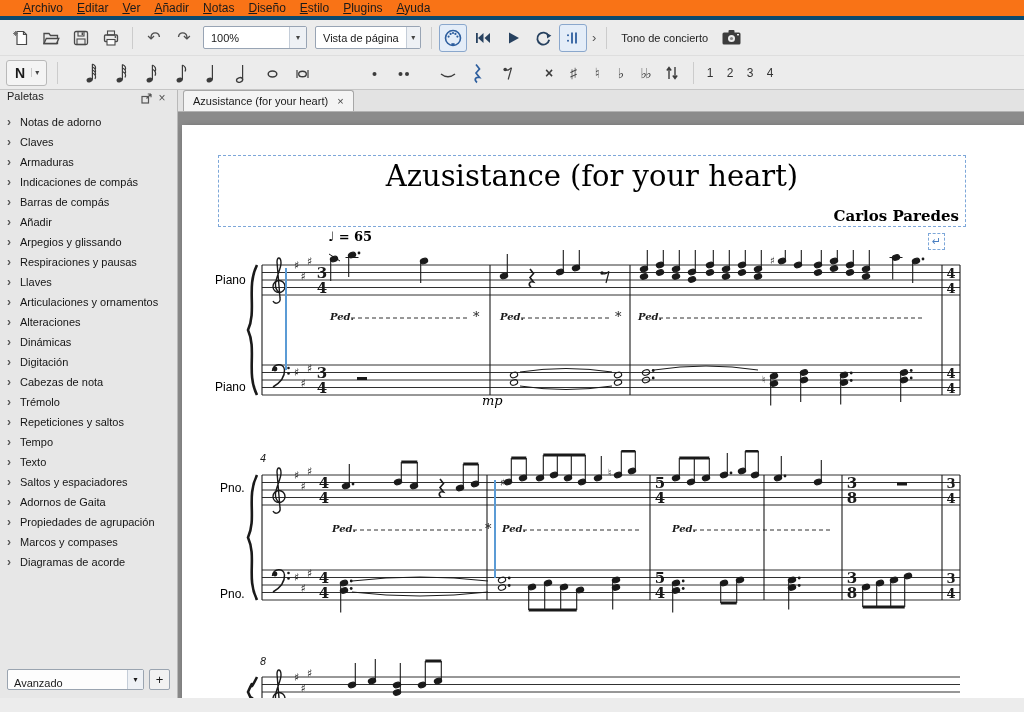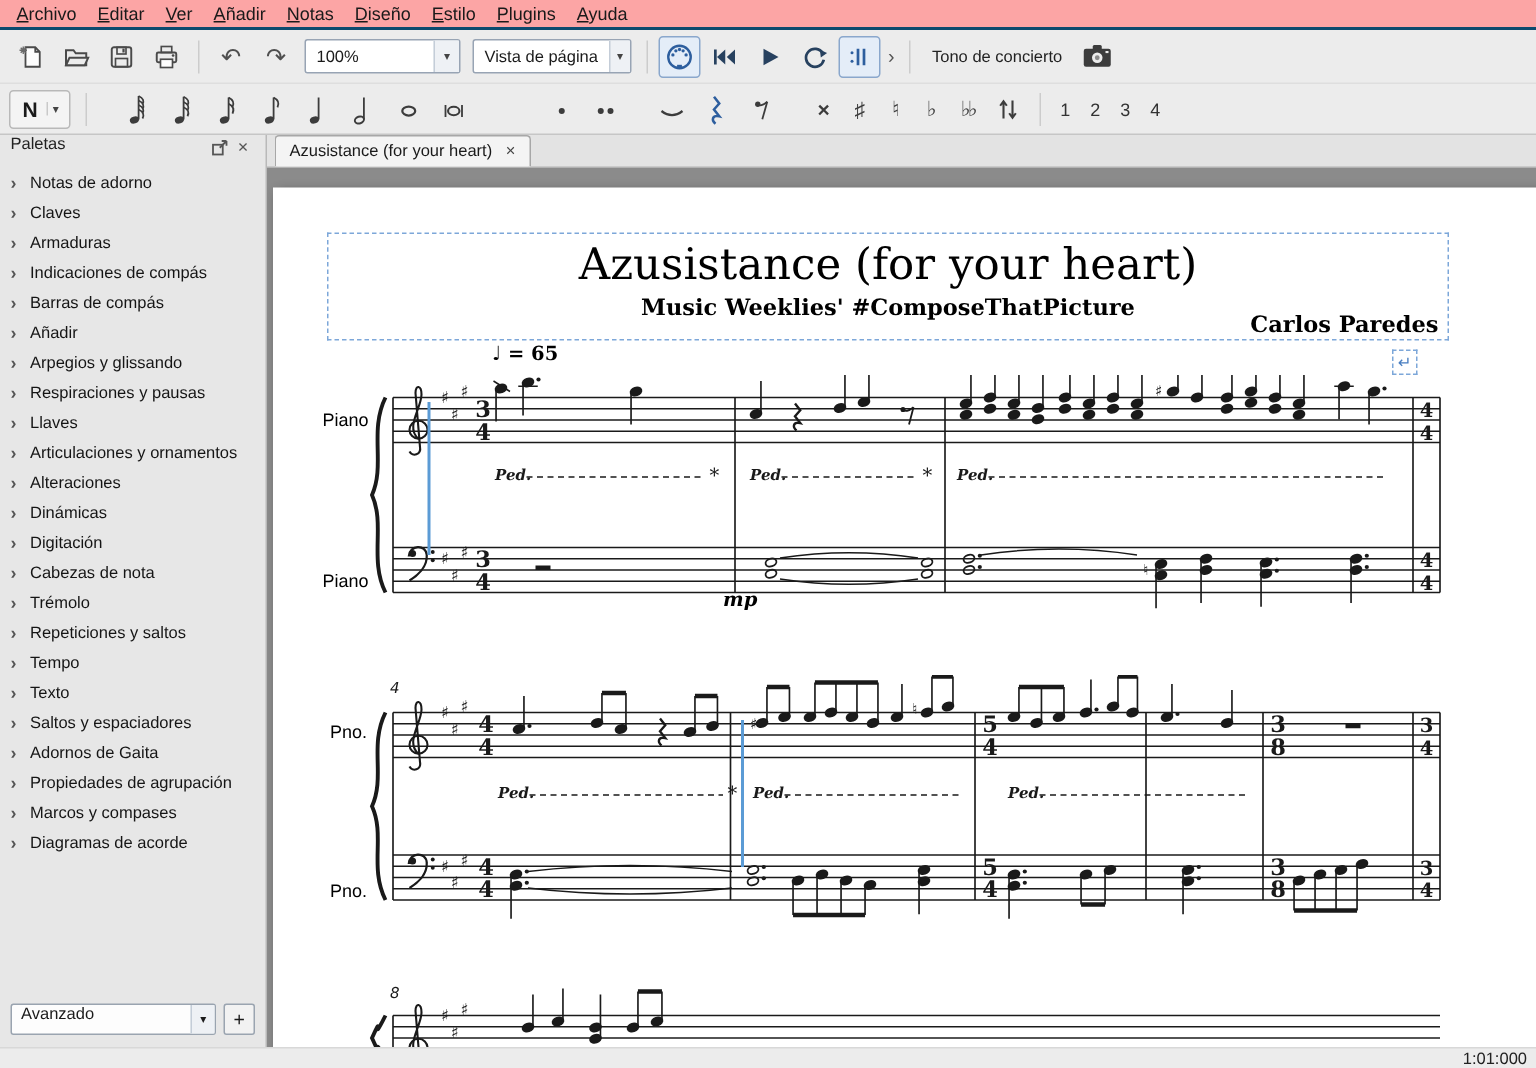--- a/index.html
+++ b/index.html
@@ -1,20 +1,20 @@
 <!DOCTYPE html>
 <html><head>
 <meta charset="utf-8">
 <style>
 *{box-sizing:border-box;margin:0;padding:0}
 html,body{width:1024px;height:712px;overflow:hidden}
 body{font-family:"Liberation Sans","DejaVu Sans",sans-serif;background:#ececec;color:#1a1a1a}
 .app{position:relative;width:1024px;height:712px;background:#ececec;font-size:12px}
 
-.menubar{position:absolute;top:0;left:0;right:0;height:20px;display:flex;align-items:center;padding-left:4px;background:#fca5a5;border-bottom:2px solid #0c4a6e}
+.menubar{position:absolute;top:0;left:0;right:0;height:20px;display:flex;align-items:center;padding-left:16px;background:#f97316;border-bottom:4px solid #0c4a6e}
 .menu-item{display:inline-block;padding:2px 7px;font-size:12px}
 .menu-item::first-letter{text-decoration:underline}
 
 .toolbar{position:absolute;left:0;right:0;display:flex;align-items:center;background:#ececec}
 .t1{top:20px;height:36px;border-bottom:1px solid #dedede;padding-left:6px}
 .t2{top:56px;height:34px;border-bottom:1px solid #c6c6c6;padding-left:6px}
 .tbtn{height:28px;min-width:28px;display:flex;align-items:center;justify-content:center;border-radius:3px;margin:0 1px}
 .toggled{border:1px solid #8aa7cc;background:#e4edf8;height:28px}
 .sep{width:1px;height:22px;background:#cccccc;margin:0 6px}
 .glyph{font-size:16px;color:#4f4f4f}
@@ -33,39 +33,39 @@
 .vbtn{width:20px;height:24px;display:flex;align-items:center;justify-content:center;font-size:12px;color:#333}
 .gapa{width:42px}.gapb{width:14px}
 
 .palettes{position:absolute;top:90px;left:0;width:178px;bottom:14px;background:#e7e7e7;border-right:1px solid #b9b9b9}
 .pal-head{height:22px;display:flex;align-items:flex-start;padding:0 7px;font-size:11px;color:#222}
 .pal-head .sp{flex:1}
 .pal-icon{display:flex;align-items:center;justify-content:center;width:16px;height:16px;color:#555;font-size:12px}
 .pal-item{height:20px;display:flex;align-items:center;padding-left:7px;font-size:11px;color:#151515}
 .chev{color:#555;font-size:12px;width:13px;font-weight:bold}
 .pal-foot{position:absolute;bottom:8px;left:7px;right:7px;display:flex;gap:5px;align-items:center}
-.pal-select{flex:1;height:21px;background:#fdfdfd;border:1px solid #9aa4b0;border-radius:2px;display:flex;align-items:flex-start;justify-content:space-between;font-size:11px}
+.pal-select{flex:1;height:21px;background:#fdfdfd;border:1px solid #9aa4b0;border-radius:2px;display:flex;align-items:flex-end;justify-content:space-between;font-size:11px}
 .pal-select .cval{padding:0 6px}
 .pal-select .carr{width:16px;height:100%;border-left:1px solid #c4cdd8;display:flex;align-items:center;justify-content:center;font-size:8px;background:#eef1f5}
 .plusbtn{width:21px;height:21px;border:1px solid #9aa4b0;border-radius:2px;background:#f2f2f2;display:flex;align-items:center;justify-content:center;font-size:13px}
 
 .score-area{position:absolute;left:178px;top:90px;right:0;bottom:14px;background:#f9a8d4;overflow:hidden}
 .tabbar{height:22px;background:#e3e3e3;border-bottom:1px solid #b2b2b2;display:flex;align-items:flex-end;padding-left:5px}
 .tab{height:21px;background:#f4f4f4;border:1px solid #a7a7a7;border-bottom:none;border-radius:3px 3px 0 0;display:flex;align-items:center;padding:0 9px;font-size:11px;gap:9px}
 .tabx{font-size:11px;color:#444}
 .canvas{position:absolute;top:22px;left:0;right:0;bottom:0;background:#8b8b8b;overflow:hidden}
 .page{position:absolute;left:4px;top:13px;width:900px;height:600px;background:#fff;box-shadow:3px 3px 7px rgba(0,0,0,.45);overflow:hidden}
 .title-frame{position:absolute;left:36px;top:30px;width:748px;height:72px;border:1px dashed #7da7d9;text-align:center}
 .s-title{font-family:"DejaVu Serif","Liberation Serif",serif;font-size:29px;margin-top:3px;color:#000}
 .s-subtitle{font-family:"DejaVu Serif","Liberation Serif",serif;font-size:15px;font-weight:bold;margin-top:3px;color:#000}
 .s-composer{position:absolute;right:6px;bottom:1px;font-family:"DejaVu Serif","Liberation Serif",serif;font-size:15px;font-weight:bold;color:#000}
 .s-tempo{position:absolute;left:146px;top:104px;font-family:"DejaVu Serif","DejaVu Sans",serif;font-weight:bold;font-size:13px;color:#000}
 .break-ico{position:absolute;left:746px;top:108px;width:17px;height:17px;border:1px dashed #7da7d9;color:#4a7fc1;font-size:11px;display:flex;align-items:center;justify-content:center}
 .stafflabel{position:absolute;font-family:Liberation Sans, sans-serif;font-size:12px;color:#000}
-.dyn{position:absolute;left:300px;top:268px;font-family:"DejaVu Serif","Liberation Serif",serif;font-style:italic;font-weight:bold;font-size:13px;color:#000}
+.dyn{position:absolute;left:300px;top:268px;font-family:"DejaVu Serif","Liberation Serif",serif;font-style:italic;font-weight:normal;font-size:13px;color:#000}
 .sys{position:absolute;left:20px}
 
 .statusbar{position:absolute;left:0;right:0;bottom:0;height:14px;background:#ececec;border-top:1px solid #d8d8d8;display:flex;justify-content:flex-end;align-items:center;padding-right:6px;font-size:11px;color:#222}
 </style>
 </head>
 <body>
 
 <div class="app">
 
   <div class="menubar">
@@ -403,21 +403,20 @@
     <div class="tabbar">
       <div class="tab">
         <span>Azusistance (for your heart)</span>
         <span class="tabx">×</span>
       </div>
     </div>
     <div class="canvas">
       <div class="page">
         <div class="title-frame">
           <div class="s-title">Azusistance (for your heart)</div>
-          <div class="s-subtitle">Music Weeklies' #ComposeThatPicture</div>
           <div class="s-composer">Carlos Paredes</div>
         </div>
         <div class="s-tempo">♩ = 65</div>
         <div class="break-ico">↵</div>
         <span class="stafflabel" style="left:33px;top:148px">Piano</span>
         <span class="stafflabel" style="left:33px;top:255px">Piano</span>
         <span class="stafflabel" style="left:38px;top:356px">Pno.</span>
         <span class="stafflabel" style="left:38px;top:462px">Pno.</span>
         <span class="dyn">mp</span>
         <svg id="sys1" class="sys" style="top:125px" width="770" height="190" viewBox="0 0 770 190">
@@ -753,17 +752,14 @@
             <ellipse cx="220" cy="30" rx="3.7" ry="2.6" transform="rotate(-18 220 30)" fill="#1a1a1a" stroke="#1a1a1a" stroke-width="1.2"></ellipse>
             <line x1="223.3" y1="30" x2="223.3" y2="6" stroke="#1a1a1a" stroke-width="1.1"></line>
             <ellipse cx="236" cy="26" rx="3.7" ry="2.6" transform="rotate(-18 236 26)" fill="#1a1a1a" stroke="#1a1a1a" stroke-width="1.2"></ellipse>
             <line x1="239.3" y1="26" x2="239.3" y2="6" stroke="#1a1a1a" stroke-width="1.1"></line>
             <line x1="223.3" y1="6" x2="239.3" y2="6" stroke="#1a1a1a" stroke-width="3"></line>
           </svg>
       </div>
     </div>
   </div>
 
-  <div class="statusbar">
-    <span>1:01:000</span>
-  </div>
 
 </div>
 
 </body></html>

